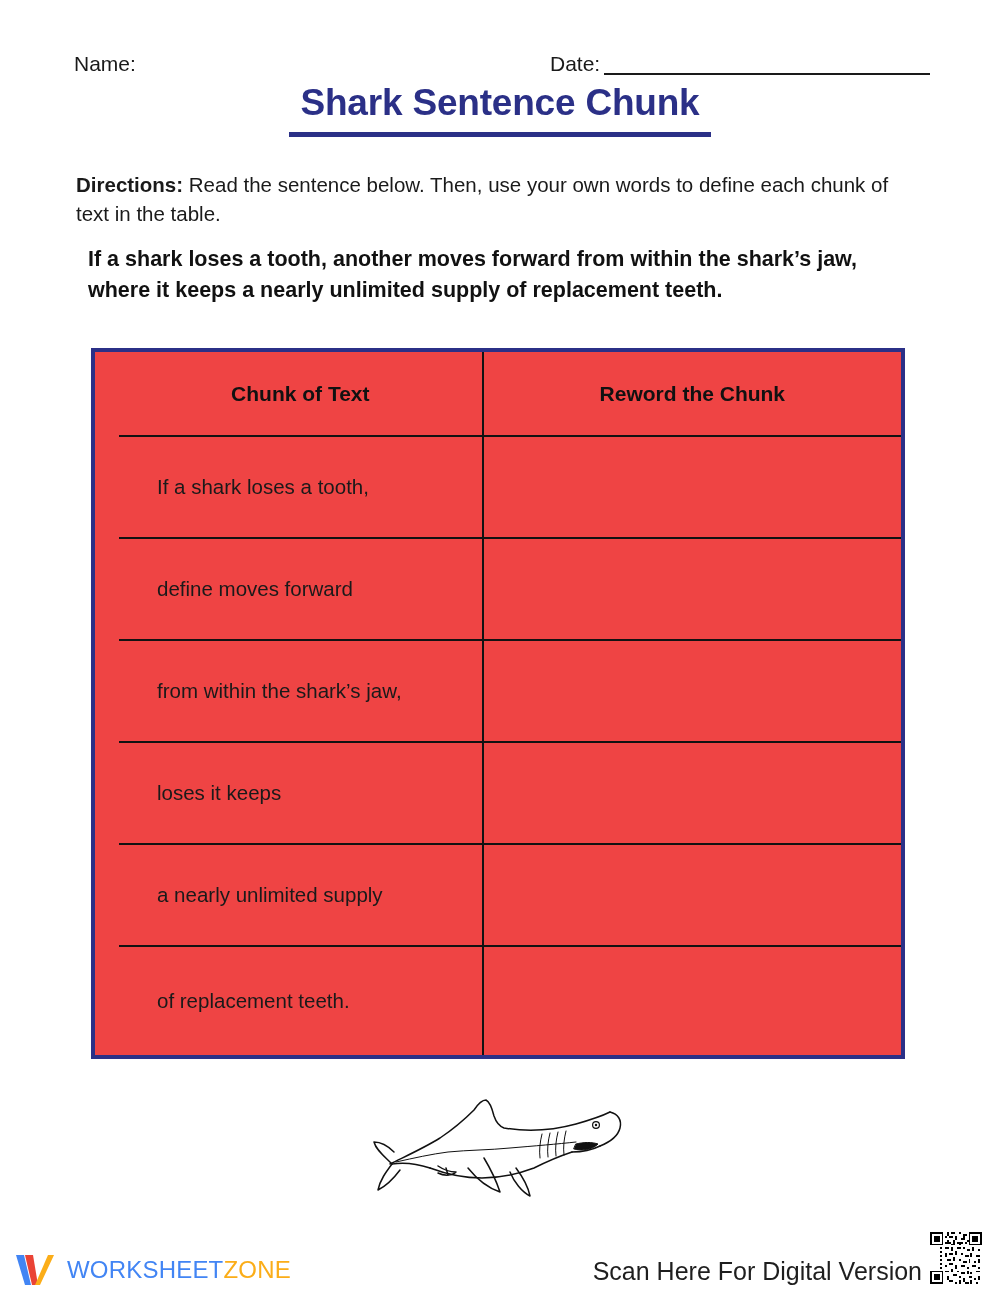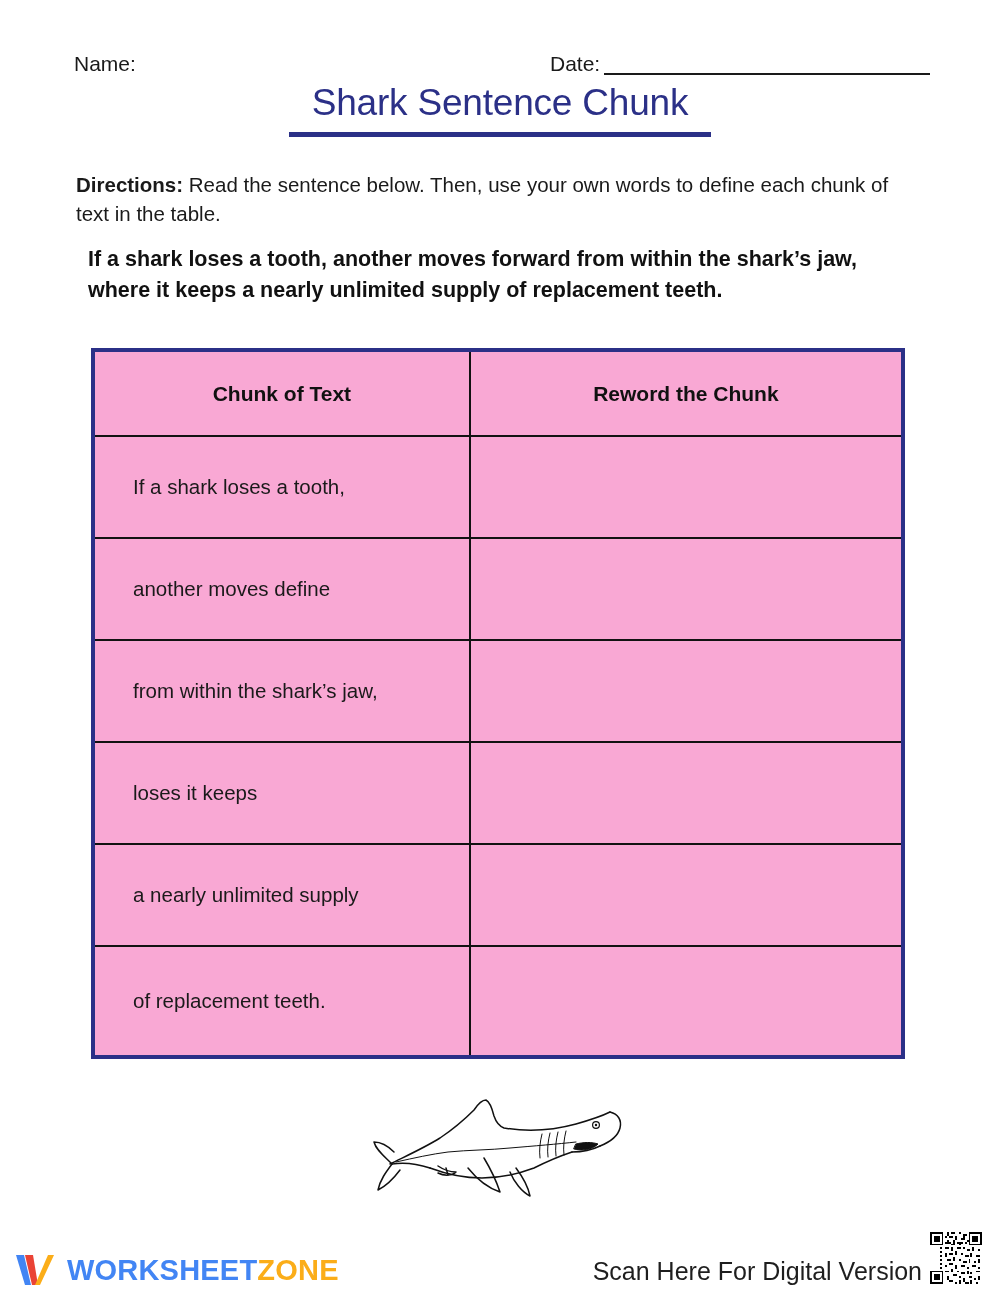--- a/index.html
+++ b/index.html
@@ -42,21 +42,21 @@
   
   .title-wrap {
     position: absolute;
     left: 0;
     top: 84px;
     width: 1000px;
     text-align: center;
   }
   .worksheet-title {
     font-size: 37px;
-    font-weight: normal;
+    font-weight: bold;
     color: #2b3087;
     letter-spacing: -0.2px;
     line-height: 1.05;
   }
   .title-underline {
     width: 422px;
     height: 5px;
     background: #2b3087;
     margin: 9px auto 0 auto;
   }
@@ -85,22 +85,23 @@
   }
 
   
   .chunk-table {
     position: absolute;
     left: 91px;
     top: 348px;
     width: 814px;
     border: 4px solid #2b3087;
     box-sizing: border-box;
-    background: #f9a8d4;
+    background: #ef4444;
     border-collapse: collapse;
+    padding-left: 24px;
   }
   .chunk-table table {
     width: 100%;
     border-collapse: collapse;
     table-layout: fixed;
   }
   .chunk-table col.c1 { width: 46.5%; }
   .chunk-table col.c2 { width: 53.5%; }
 
   .chunk-table th {
@@ -144,22 +145,22 @@
     position: absolute;
     left: 14px;
     top: 1250px;
     display: flex;
     align-items: center;
     height: 40px;
   }
   .brand-mark { width: 44px; height: 34px; margin-right: 9px; }
   .brand-mark svg { display: block; }
   .brand-text {
-    font-size: 29px;
-    font-weight: bold;
+    font-size: 24px;
+    font-weight: normal;
     letter-spacing: 0.2px;
     text-align: right;
   }
   .brand-worksheet { color: #4285f4; }
   .brand-zone { color: #fbad18; }
 
   .scan-label {
     position: absolute;
     right: 78px;
     top: 1257px;
@@ -214,21 +215,21 @@
         <th>Chunk of Text</th>
         <th>Reword the Chunk</th>
       </tr>
     </thead>
     <tbody>
       <tr>
         <td>If a shark loses a tooth,</td>
         <td class="answer-cell"></td>
       </tr>
       <tr>
-        <td>another moves define</td>
+        <td>define moves forward</td>
         <td class="answer-cell"></td>
       </tr>
       <tr>
         <td>from within the shark’s jaw,</td>
         <td class="answer-cell"></td>
       </tr>
       <tr>
         <td>loses it keeps</td>
         <td class="answer-cell"></td>
       </tr>

